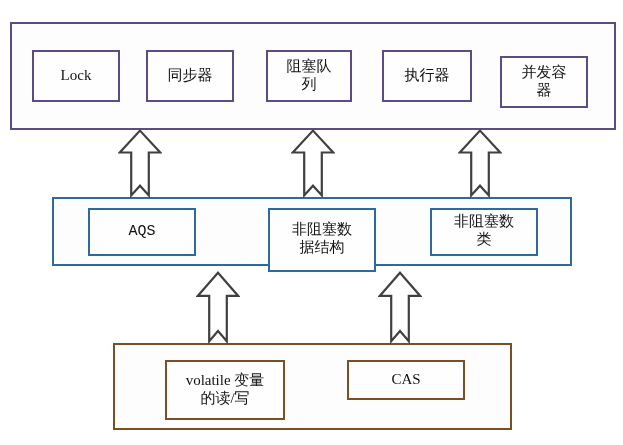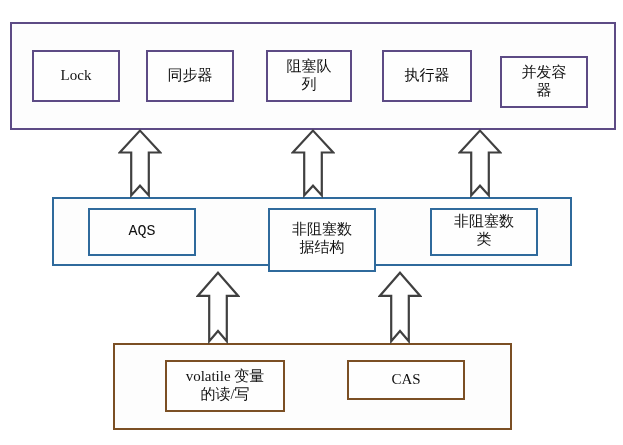--- a/index.html
+++ b/index.html
@@ -100,21 +100,21 @@
     </div>
 
     <div class="node node-mid" style="left:376px; top:9px; width:108px; height:48px;">
       <span class="node-label">非阻塞数
 类</span>
     </div>
   </div>
 
   <div class="layer layer-bottom" style="left:113px; top:343px; width:399px; height:87px;">
 
-    <div class="node node-bottom" style="left:50px; top:15px; width:120px; height:52px;">
+    <div class="node node-bottom" style="left:50px; top:15px; width:120px; height:60px;">
       <span class="node-label">volatile 变量
 的读/写</span>
     </div>
 
     <div class="node node-bottom" style="left:232px; top:15px; width:118px; height:40px;">
       <span class="node-label">CAS</span>
     </div>
   </div>
 
   <div class="arrow" style="left:118px; top:128px; width:44px; height:70px;">

